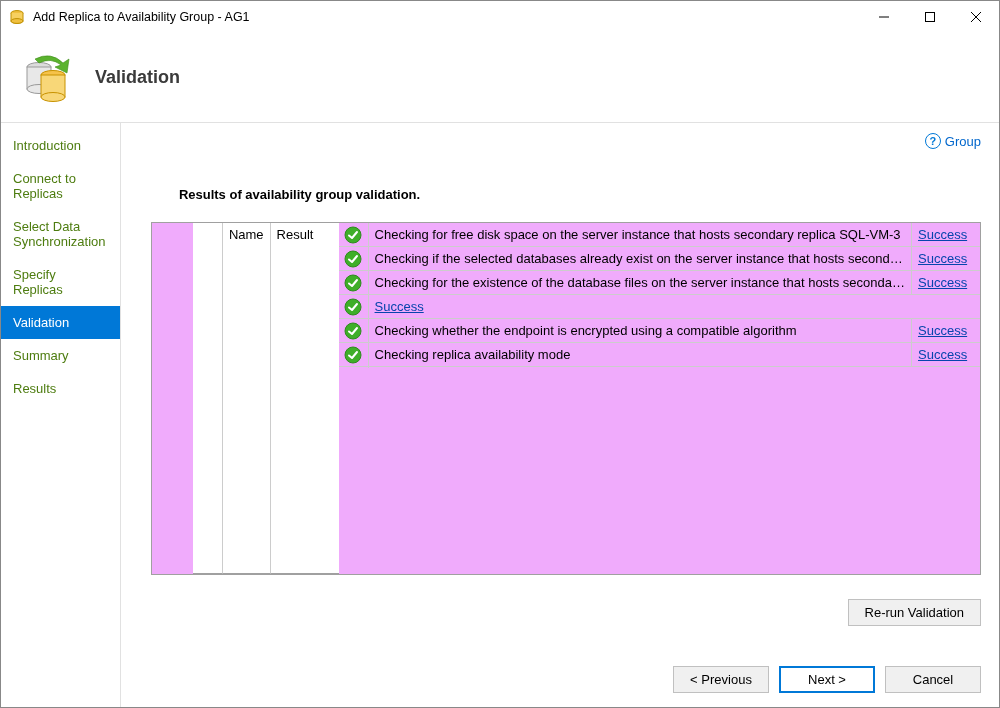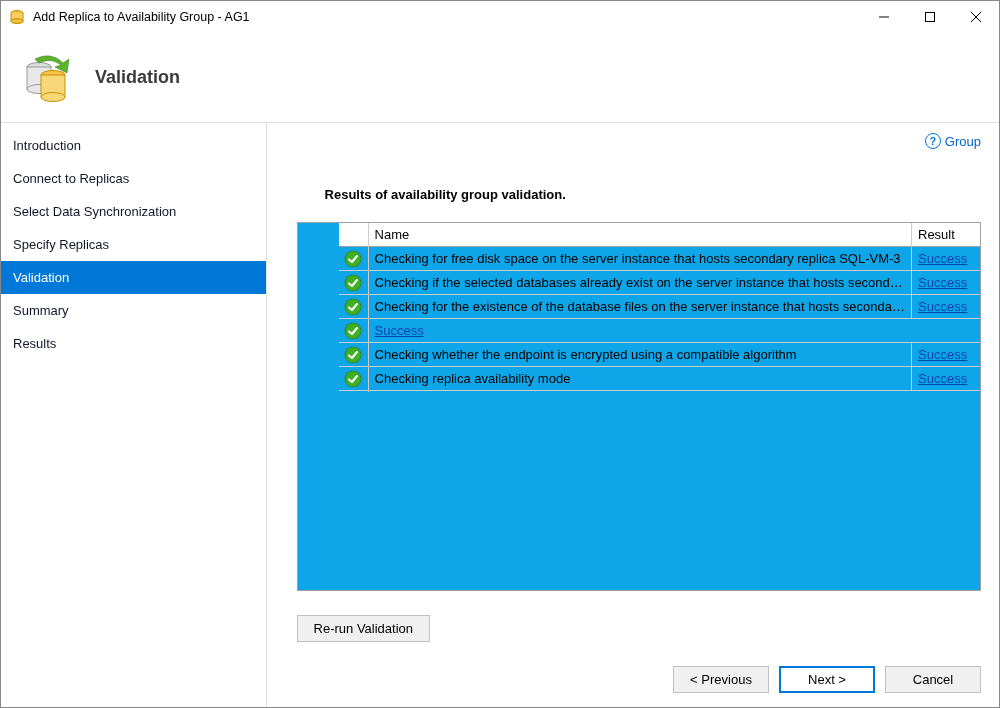--- a/index.html
+++ b/index.html
@@ -61,21 +61,21 @@
     height: calc(100% - 122px);
   }
   .sidebar {
     width: 285px;
     border-right: 1px solid #e1e1e1;
     background: #fff;
     padding-top: 6px;
   }
   .sidebar-item {
     padding: 9px 12px;
-    color: #0f172a;
+    color: #4d7c0f;
     cursor: default;
     font-size: 13px;
   }
   .sidebar-item.active {
     background: #0078d7;
     color: #fff;
   }
 
   .content {
     flex: 1;
@@ -98,22 +98,22 @@
     display: inline-flex; align-items: center; justify-content: center;
     font-size: 11px; font-weight: bold; color: #0078d7;
   }
   .results-heading { font-weight: bold; font-size: 13px; margin-top: 52px; margin-bottom: 20px; padding-left: 28px; }
 
   .grid {
     border: 1px solid #a0a0a0;
     flex: 1;
     overflow: hidden;
     display: flex;
-    flex-direction: column;
-    background: #0ea5e9;
+    flex-direction: row;
+    background: #f0abfc;
     padding-left: 41px;
   }
   .grid-header {
     display: flex;
     background: #fff;
   }
   .grid-header > div, .grid-row > div {
     padding: 4px 6px;
     font-size: 13px;
   }
@@ -133,34 +133,34 @@
   .result-link { color: #0645ad; text-decoration: underline; cursor: pointer; }
 
   .icon-success {
     width: 18px; height: 18px; display: inline-block;
   }
   .icon-warning {
     width: 17px; height: 17px; display: inline-block;
   }
 
   .action-row {
-    display: flex; margin-top: 24px;
+    display: flex; justify-content: flex-end; margin-top: 24px;
   }
   .btn {
     height: 27px;
     min-width: 96px;
     padding: 0 16px;
     background: #f0f0f0;
     border: 1px solid #c0c0c0;
     font-family: inherit;
     font-size: 13px;
     cursor: default;
   }
   .btn.primary { border: 2px solid #0078d7; background:#fff; }
-  .footer-buttons { display:flex; justify-content:flex-end; gap:10px; margin-top: 24px; }
+  .footer-buttons { display:flex; justify-content:flex-end; gap:10px; margin-top: 40px; }
 
 </style>
 </head>
 <body>
 
 <div class="titlebar">
   <span class="titlebar-icon">
     <svg width="16" height="16" viewBox="0 0 16 16">
       <ellipse cx="8" cy="4" rx="6" ry="2.4" fill="#f0c040" stroke="#c09000"></ellipse>
       <path d="M2 4v8c0 1.3 2.7 2.4 6 2.4s6-1.1 6-2.4V4" fill="#f7d060" stroke="#c09000"></path>

